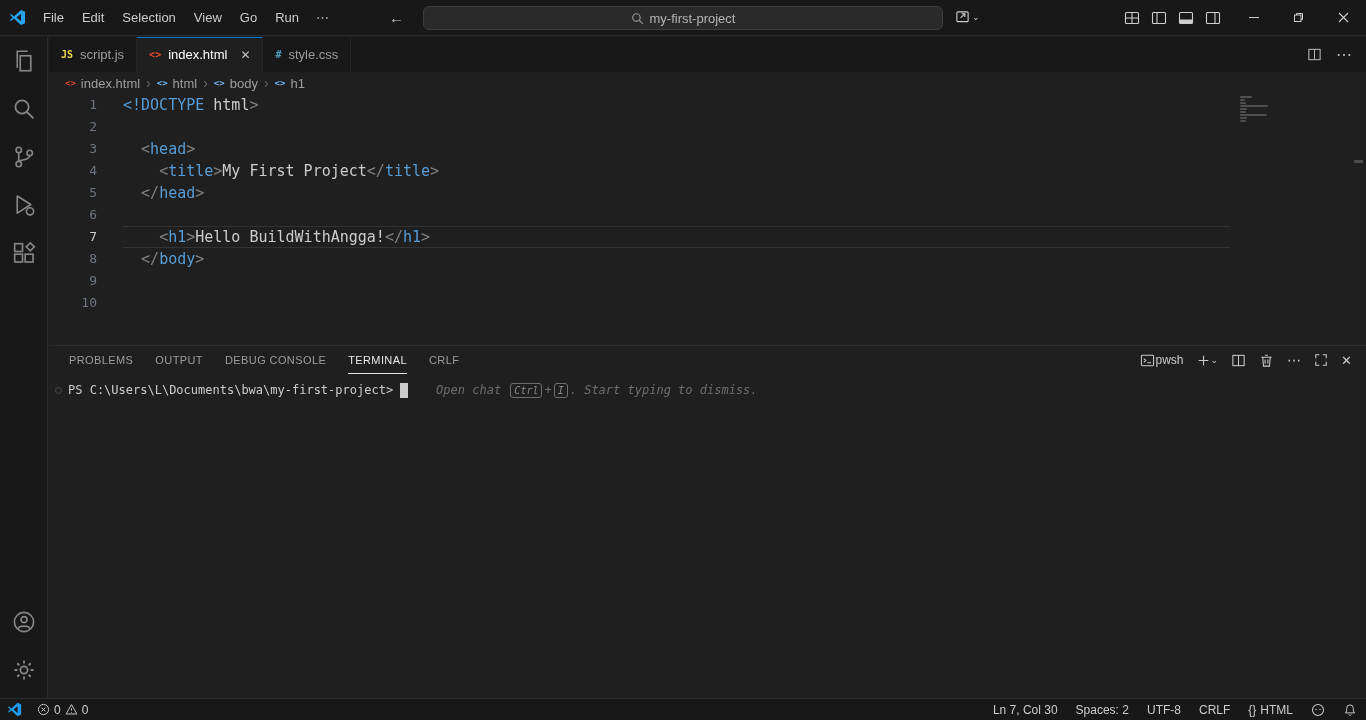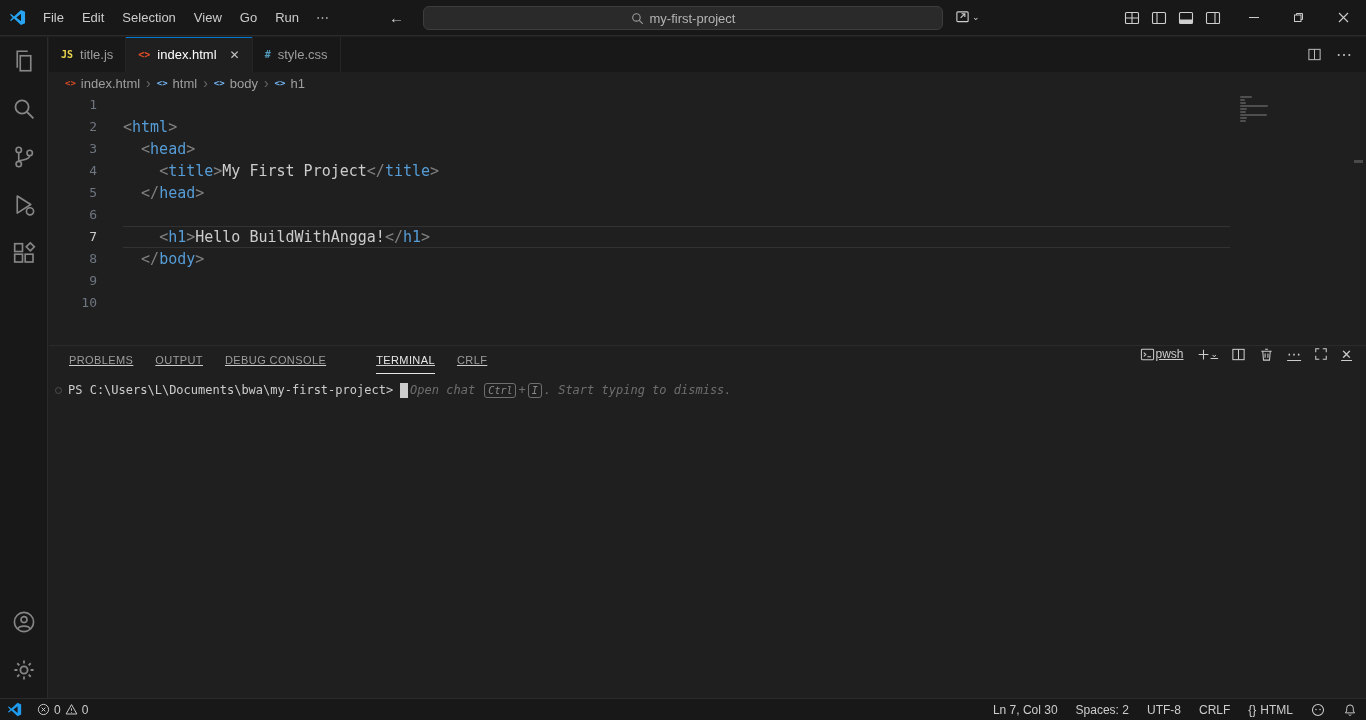--- a/index.html
+++ b/index.html
@@ -69,37 +69,37 @@
   .tok-tag { color: #569cd6; }
   .tok-punct { color: #808080; }
   .tok-text { color: #cccccc; }
   .minimap { position: absolute; top: 2px; right: 94px; width: 32px; }
   .mm-bar { height: 2px; margin-bottom: 1px; background: #8a8a8a; opacity: .45; border-radius: 1px; }
   .overview-mark { position: absolute; right: 3px; top: 66px; width: 9px; height: 3px; background: #4a4a4a; }
 
   
   .panel { flex: none; height: 353px; background: #1f1f1f; border-top: 1px solid #2b2b2b;
     display: flex; flex-direction: column; }
-  .panel-header { height: 28px; flex: none; display: flex; align-items: flex-start; padding-left: 20px; text-decoration: underline; }
+  .panel-header { height: 28px; flex: none; display: flex; align-items: center; padding-left: 20px; }
   .panel-tab { font-size: 11px; letter-spacing: .4px; color: #9d9d9d; margin-right: 22px;
     height: 100%; display: flex; align-items: center; border-bottom: 1px solid transparent; white-space: nowrap; }
-  .panel-tab.active { color: #e7e7e7; border-bottom-color: #e7e7e7; margin-left: 28px; }
+  .panel-tab.active { color: #e7e7e7; border-bottom-color: #e7e7e7; }
   .panel-actions { margin-left: auto; display: flex; align-items: center; gap: 13px; padding-right: 14px;
     color: #cccccc; font-size: 12px; }
   .shell-group { display: flex; align-items: center; gap: 1px; }
   .panel-more { font-size: 14px; }
   .panel-close { font-size: 13px; }
 
   .terminal { flex: 1; padding: 6px 0 0 6px;
     font-family: "DejaVu Sans Mono", "Liberation Mono", monospace; font-size: 12px; line-height: 20px; }
   .term-line { display: flex; align-items: center; }
   .term-circle { flex: none; width: 7px; height: 7px; border: 1px solid #4e4e4e; border-radius: 50%; margin-right: 6px; }
   .term-prompt { color: #cccccc; white-space: pre; }
   .term-cursor { display: inline-block; width: 8px; height: 15px; background: #cccccc; margin-left: 7px; }
-  .term-ghost { color: #6e6e6e; font-style: italic; margin-left: 2px; white-space: pre; }
+  .term-ghost { color: #6e6e6e; font-style: italic; margin-left: 28px; white-space: pre; }
   .kbd { display: inline-block; border: 1px solid #6e6e6e; border-radius: 3px; padding: 0 3px;
     font-size: 10px; line-height: 13px; margin: 0 2px; color: #8a8a8a; }
 
   
   .statusbar { position: absolute; left: 0; right: 0; bottom: 0; height: 22px; background: #181818;
     border-top: 1px solid #2b2b2b; display: flex; align-items: center; font-size: 12px; color: #cccccc; }
   .sb-item { display: flex; align-items: center; gap: 4px; padding: 0 8px; height: 100%; white-space: nowrap; }
   .sb-remote { padding: 0 7px; }
   .sb-right { margin-left: auto; display: flex; align-items: center; height: 100%; }
   .sb-right .sb-item { padding: 0 9px; }
@@ -237,21 +237,21 @@
           <path d="M8 1.6 v2 M8 12.4 v2 M1.6 8 h2 M12.4 8 h2 M3.5 3.5 l1.4 1.4 M11.1 11.1 l1.4 1.4 M12.5 3.5 l-1.4 1.4 M4.9 11.1 l-1.4 1.4"></path>
         </svg>
     </span>
   </aside>
 
   <div class="main">
 
     <div class="tabbar">
       <div class="tab">
         <span class="tab-icon icon-js">JS</span>
-        <span>title.js</span>
+        <span>script.js</span>
       </div>
       <div class="tab active">
         <span class="tab-icon icon-html">&lt;&gt;</span>
         <span>index.html</span>
         <span class="tab-close">✕</span>
       </div>
       <div class="tab">
         <span class="tab-icon icon-css">#</span>
         <span>style.css</span>
       </div>
@@ -277,24 +277,24 @@
       <span>body</span>
       <span class="bc-sep">›</span>
       <span class="bc-icon tag">&lt;&gt;</span>
       <span>h1</span>
     </div>
 
     <div class="editor">
       <div>
           <div class="code-row">
             <span class="ln">1</span>
+            <span class="code"><span class="tok-tag">&lt;!DOCTYPE</span><span class="tok-text"> html</span><span class="tok-punct">&gt;</span></span>
           </div>
           <div class="code-row">
             <span class="ln">2</span>
-            <span class="code"><span class="tok-punct">&lt;</span><span class="tok-tag">html</span><span class="tok-punct">&gt;</span></span>
           </div>
           <div class="code-row">
             <span class="ln">3</span>
             <span class="code"><span class="tok-text">  </span><span class="tok-punct">&lt;</span><span class="tok-tag">head</span><span class="tok-punct">&gt;</span></span>
           </div>
           <div class="code-row">
             <span class="ln">4</span>
             <span class="code"><span class="tok-text">    </span><span class="tok-punct">&lt;</span><span class="tok-tag">title</span><span class="tok-punct">&gt;</span><span class="tok-text">My First Project</span><span class="tok-punct">&lt;/</span><span class="tok-tag">title</span><span class="tok-punct">&gt;</span></span>
           </div>
           <div class="code-row">

